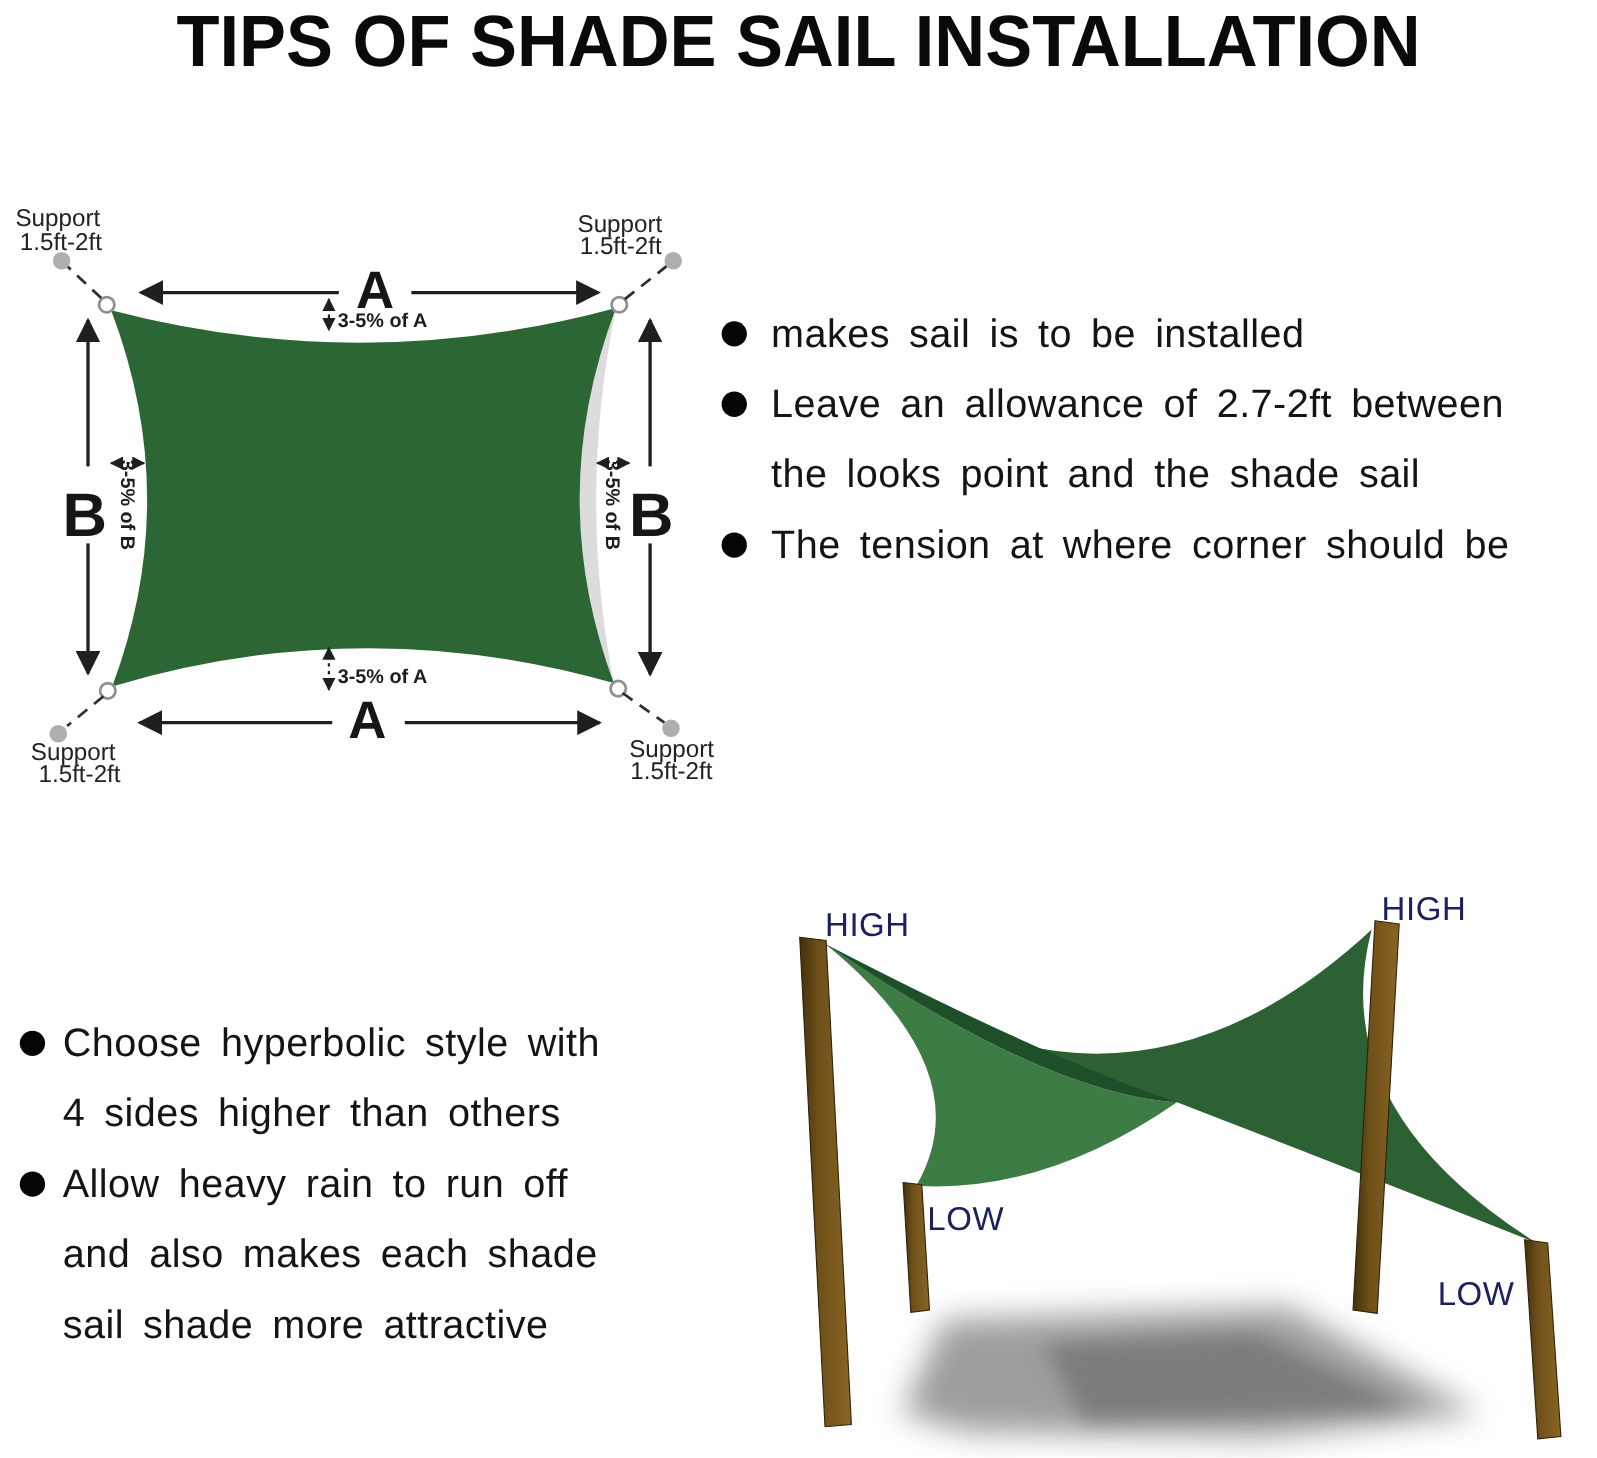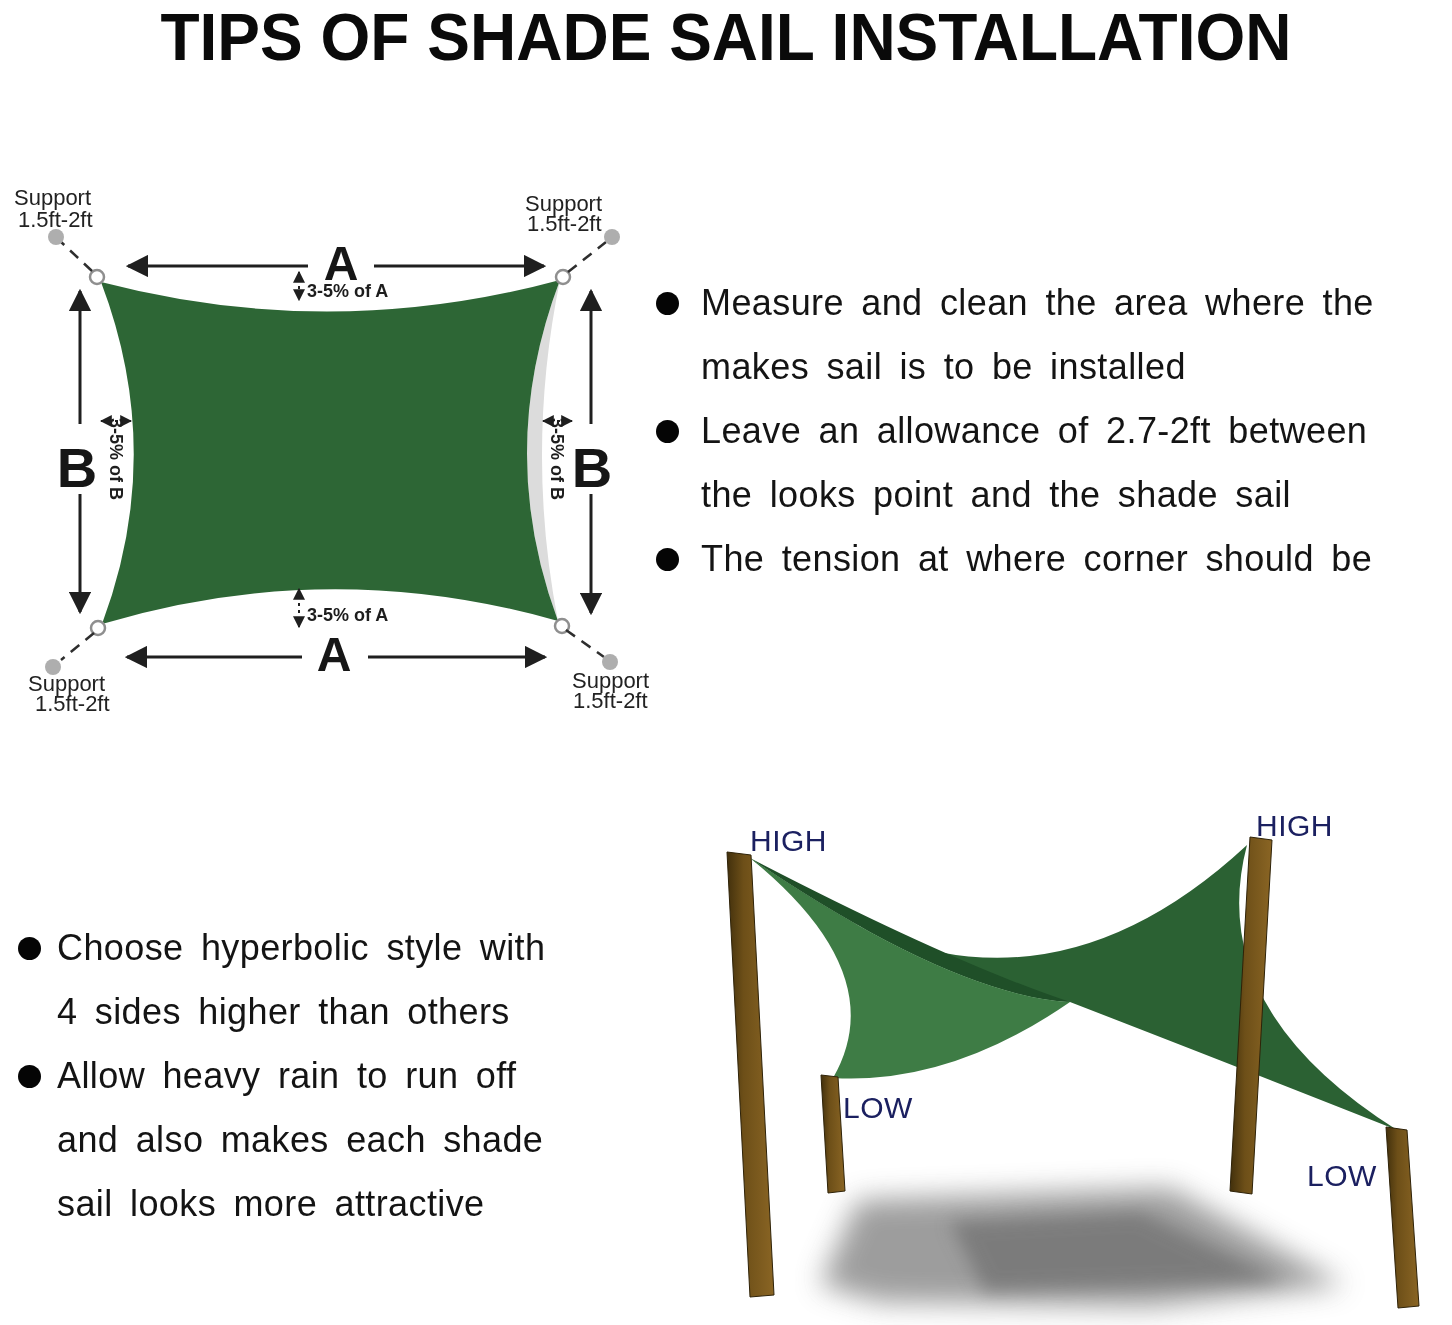--- a/index.html
+++ b/index.html
@@ -98,21 +98,20 @@
   <line x1="591" y1="494" x2="591" y2="613" stroke="#1f1f1f" stroke-width="3" marker-end="url(#ah)"></line>
   <text class="dim-letter" x="592" y="487" text-anchor="middle">B</text>
   <line x1="543" y1="421" x2="572" y2="421" stroke="#1f1f1f" stroke-width="2" stroke-dasharray="3,4" marker-start="url(#ahs)" marker-end="url(#ahs)"></line>
   <text class="pct-label" x="557" y="459" text-anchor="middle" transform="rotate(90 557 459)" dy="0.35em">3-5% of B</text>
 </svg>
 
 <ul class="blist" id="right-list">
   <li>
     <span class="bdot"></span>
     <div>
-      <div>Measure and clean the area where the</div>
       <div>makes sail is to be installed</div>
     </div>
   </li>
   <li>
     <span class="bdot"></span>
     <div>
       <div>Leave an allowance of 2.7-2ft between</div>
       <div>the looks point and the shade sail</div>
     </div>
   </li>
@@ -130,21 +129,21 @@
     <div>
       <div>Choose hyperbolic style with</div>
       <div>4 sides higher than others</div>
     </div>
   </li>
   <li>
     <span class="bdot"></span>
     <div>
       <div>Allow heavy rain to run off</div>
       <div>and also makes each shade</div>
-      <div>sail looks more attractive</div>
+      <div>sail shade more attractive</div>
     </div>
   </li>
 </ul>
 
 <svg id="illustration-svg" width="772" height="545" viewBox="680 780 772 545" xmlns="http://www.w3.org/2000/svg">
   <defs>
     <linearGradient id="postg" x1="0" y1="0" x2="1" y2="0">
       <stop offset="0" stop-color="#42300c"></stop>
       <stop offset="0.35" stop-color="#6d4f18"></stop>
       <stop offset="1" stop-color="#8a6524"></stop>

